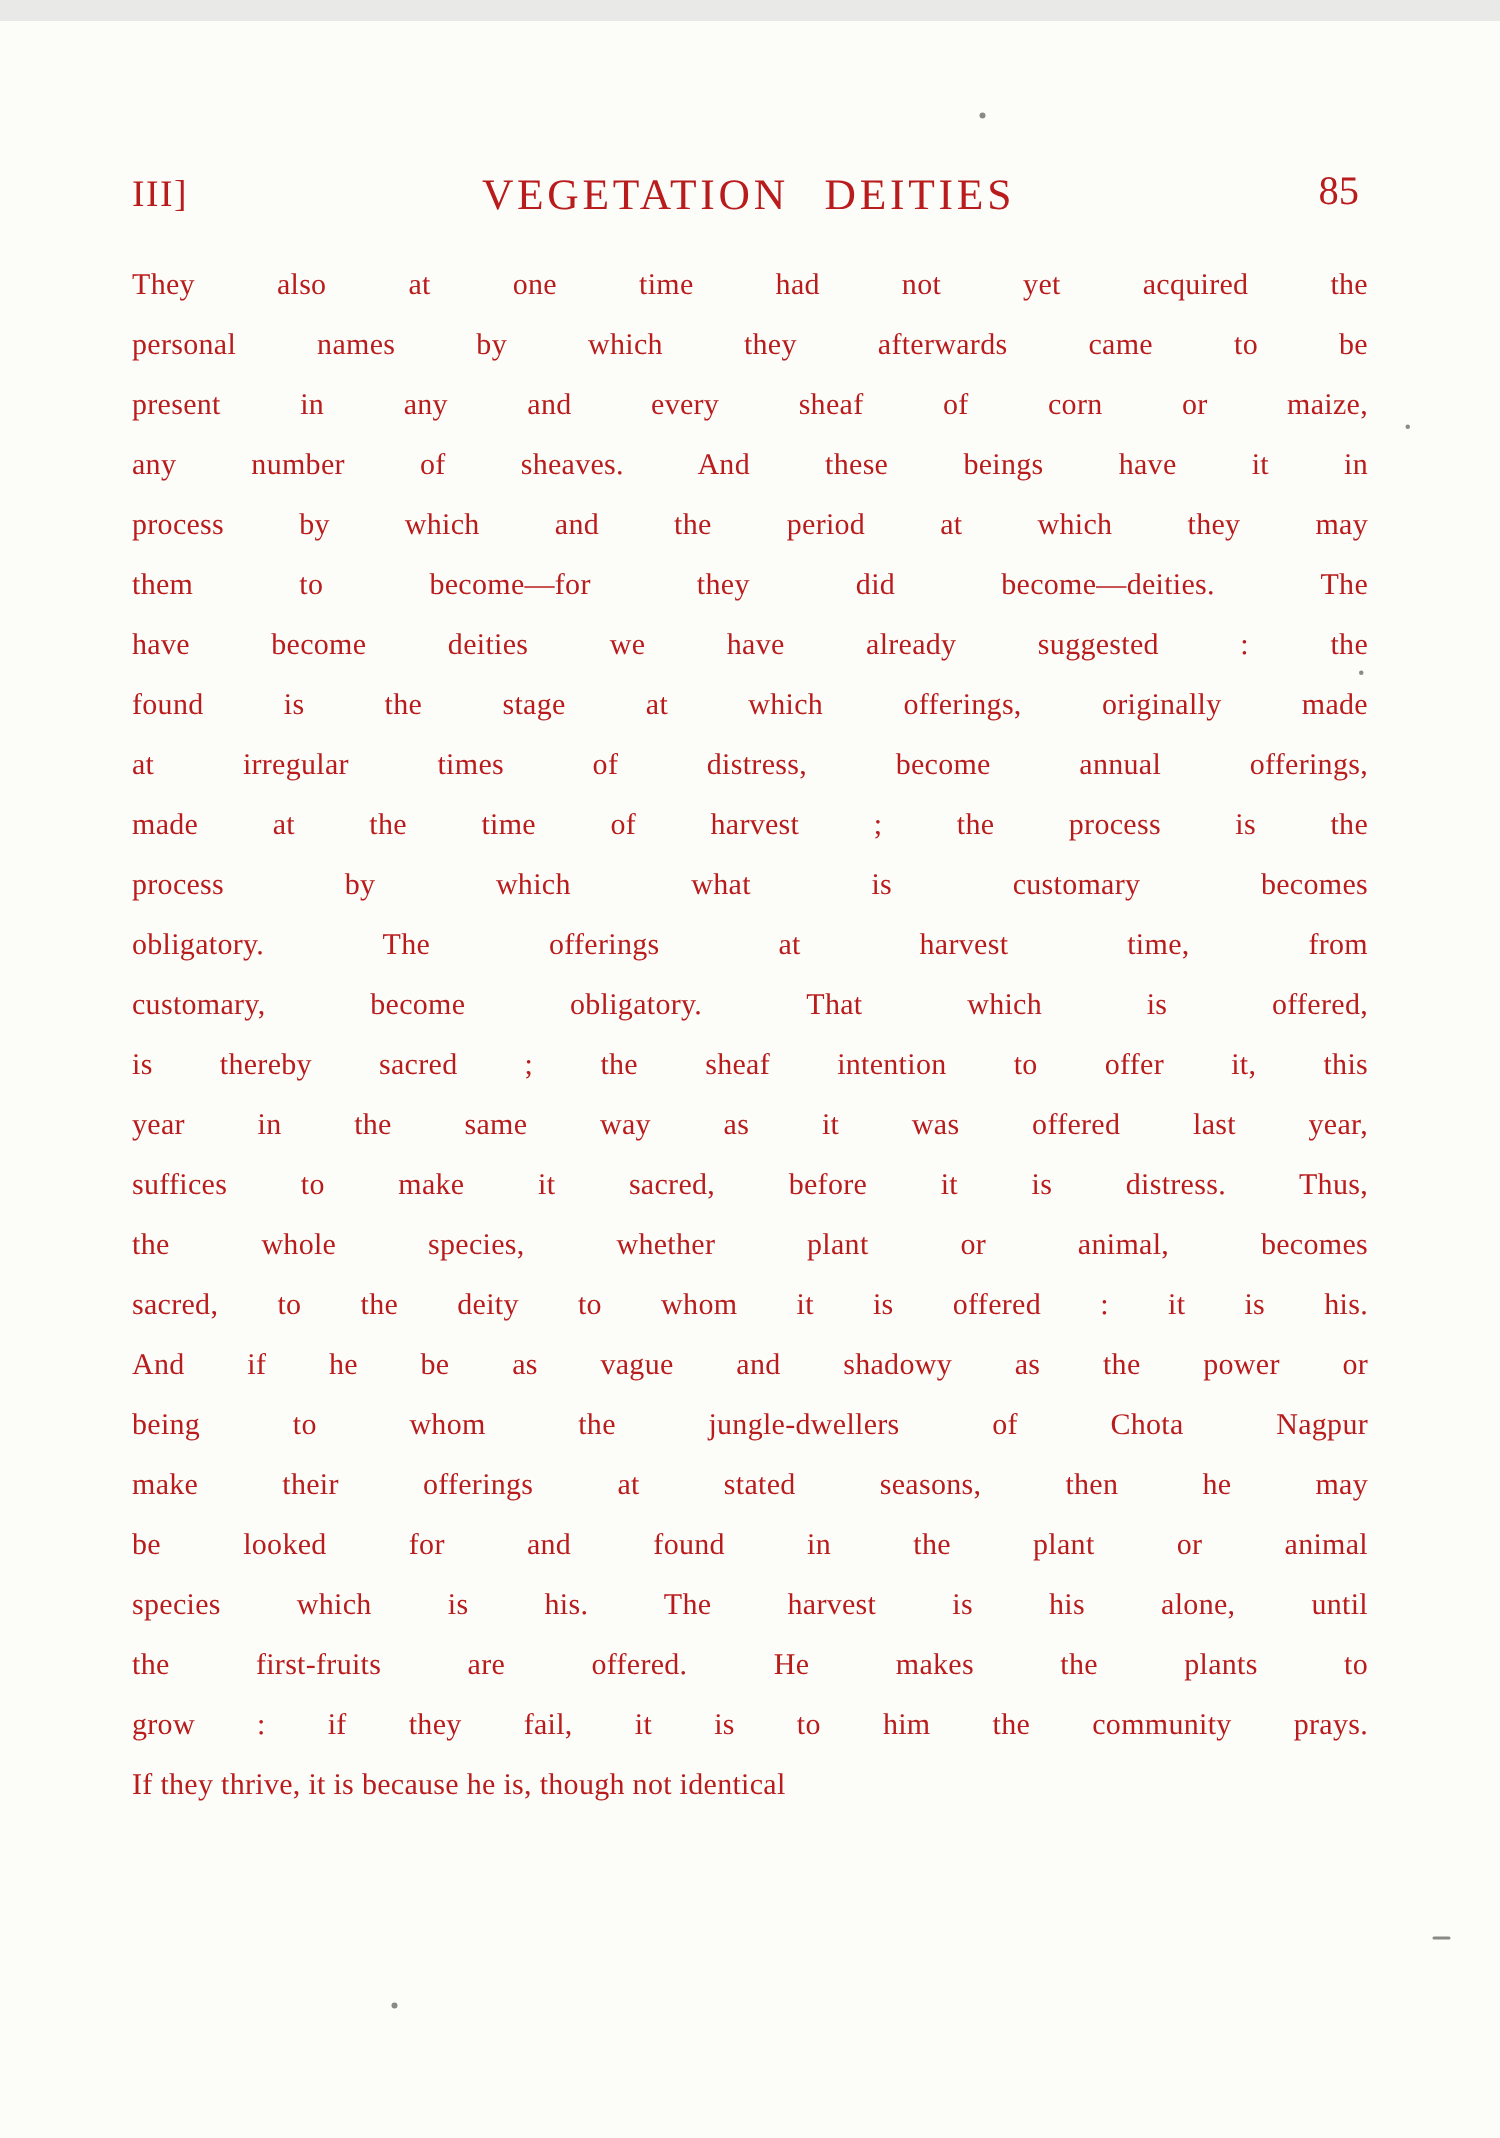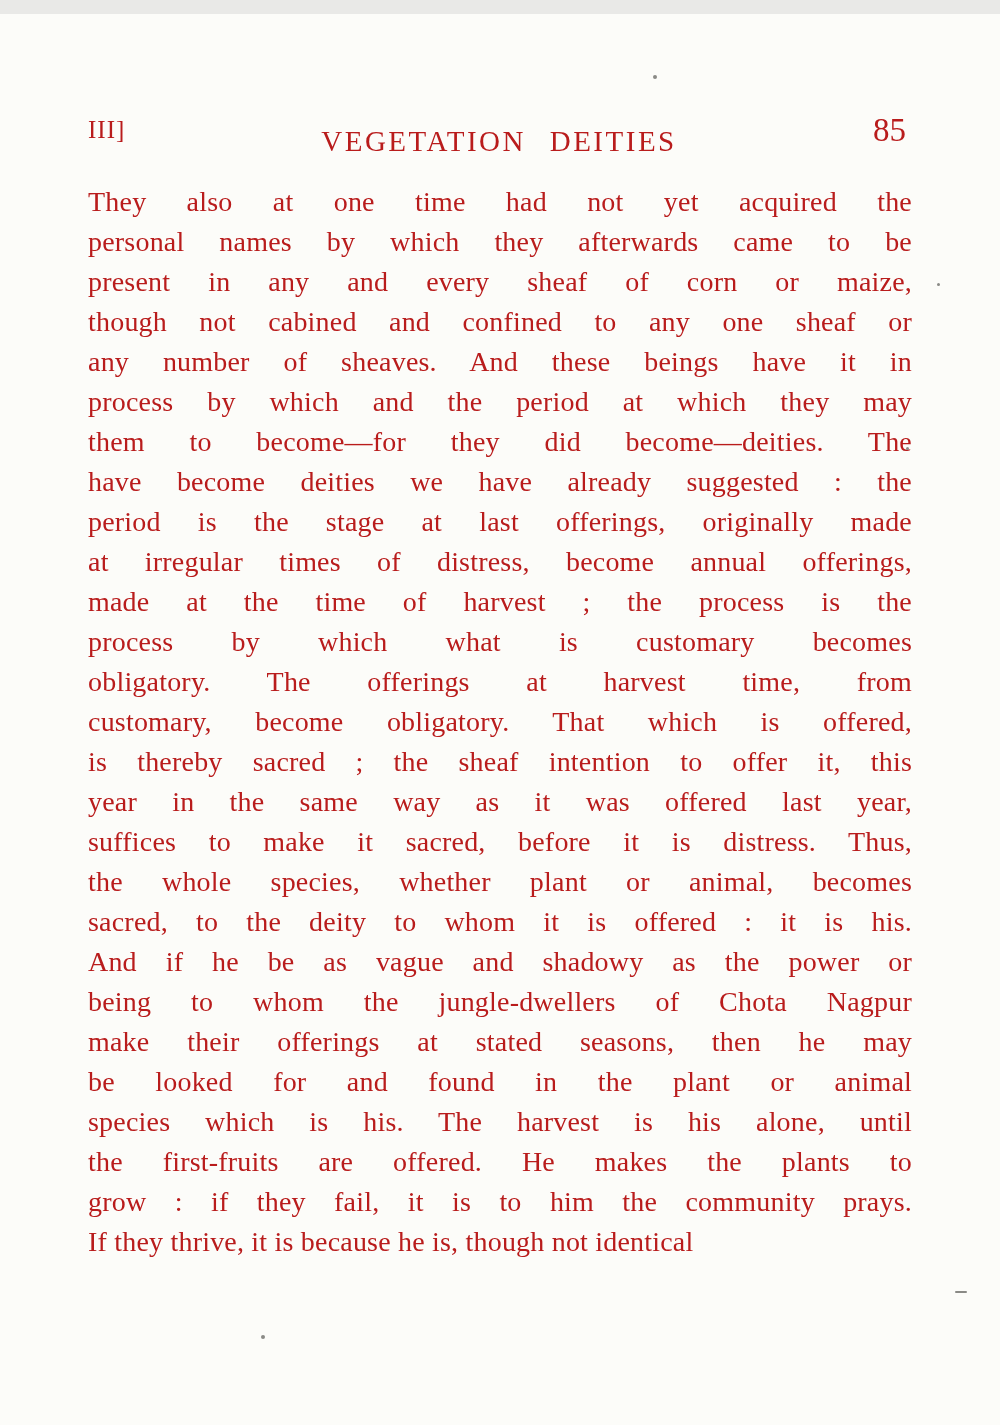--- a/index.html
+++ b/index.html
@@ -28,39 +28,39 @@
     position: absolute;
     left: 0;
     top: 6px;
     font-size: 25px;
     letter-spacing: 1px;
   }
   .header-title {
     position: absolute;
     left: 0;
     right: 0;
-    top: 15px;
+    top: 4px;
     text-align: center;
     font-size: 29px;
     letter-spacing: 2.5px;
     word-spacing: 14px;
     font-weight: normal;
   }
   .page-number {
     position: absolute;
     right: 4px;
     top: 2px;
-    font-size: 33px;
+    font-size: 27px;
   }
   .body-text {
     position: absolute;
-    top: 168px;
+    top: 156px;
     left: 88px;
     width: 824px;
-    font-size: 28px;
+    font-size: 20px;
     line-height: 40px;
     letter-spacing: 0.2px;
   }
   .line {
     text-align: justify;
     text-align-last: justify;
     white-space: normal;
     height: 40px;
     overflow: hidden;
   }
@@ -90,26 +90,25 @@
   <div class="running-header">
     <span class="chapter-marker">III]</span>
     <span class="header-title">VEGETATION DEITIES</span>
     <span class="page-number">85</span>
   </div>
 
   <div class="body-text">
     <div class="line">They also at one time had not yet acquired the</div>
     <div class="line">personal names by which they afterwards came to be</div>
     <div class="line">present in any and every sheaf of corn or maize,</div>
-    <div class="line">though not cabined and confined to any one sheaf or</div>
     <div class="line">any number of sheaves. And these beings have it in</div>
     <div class="line">process by which and the period at which they may</div>
     <div class="line">them to become—for they did become—deities. The</div>
     <div class="line">have become deities we have already suggested : the</div>
-    <div class="line">period is the stage at last offerings, originally made</div>
+    <div class="line">found is the stage at which offerings, originally made</div>
     <div class="line">at irregular times of distress, become annual offerings,</div>
     <div class="line">made at the time of harvest ; the process is the</div>
     <div class="line">process by which what is customary becomes</div>
     <div class="line">obligatory. The offerings at harvest time, from</div>
     <div class="line">customary, become obligatory. That which is offered,</div>
     <div class="line">is thereby sacred ; the sheaf intention to offer it, this</div>
     <div class="line">year in the same way as it was offered last year,</div>
     <div class="line">suffices to make it sacred, before it is distress. Thus,</div>
     <div class="line">the whole species, whether plant or animal, becomes</div>
     <div class="line">sacred, to the deity to whom it is offered : it is his.</div>

